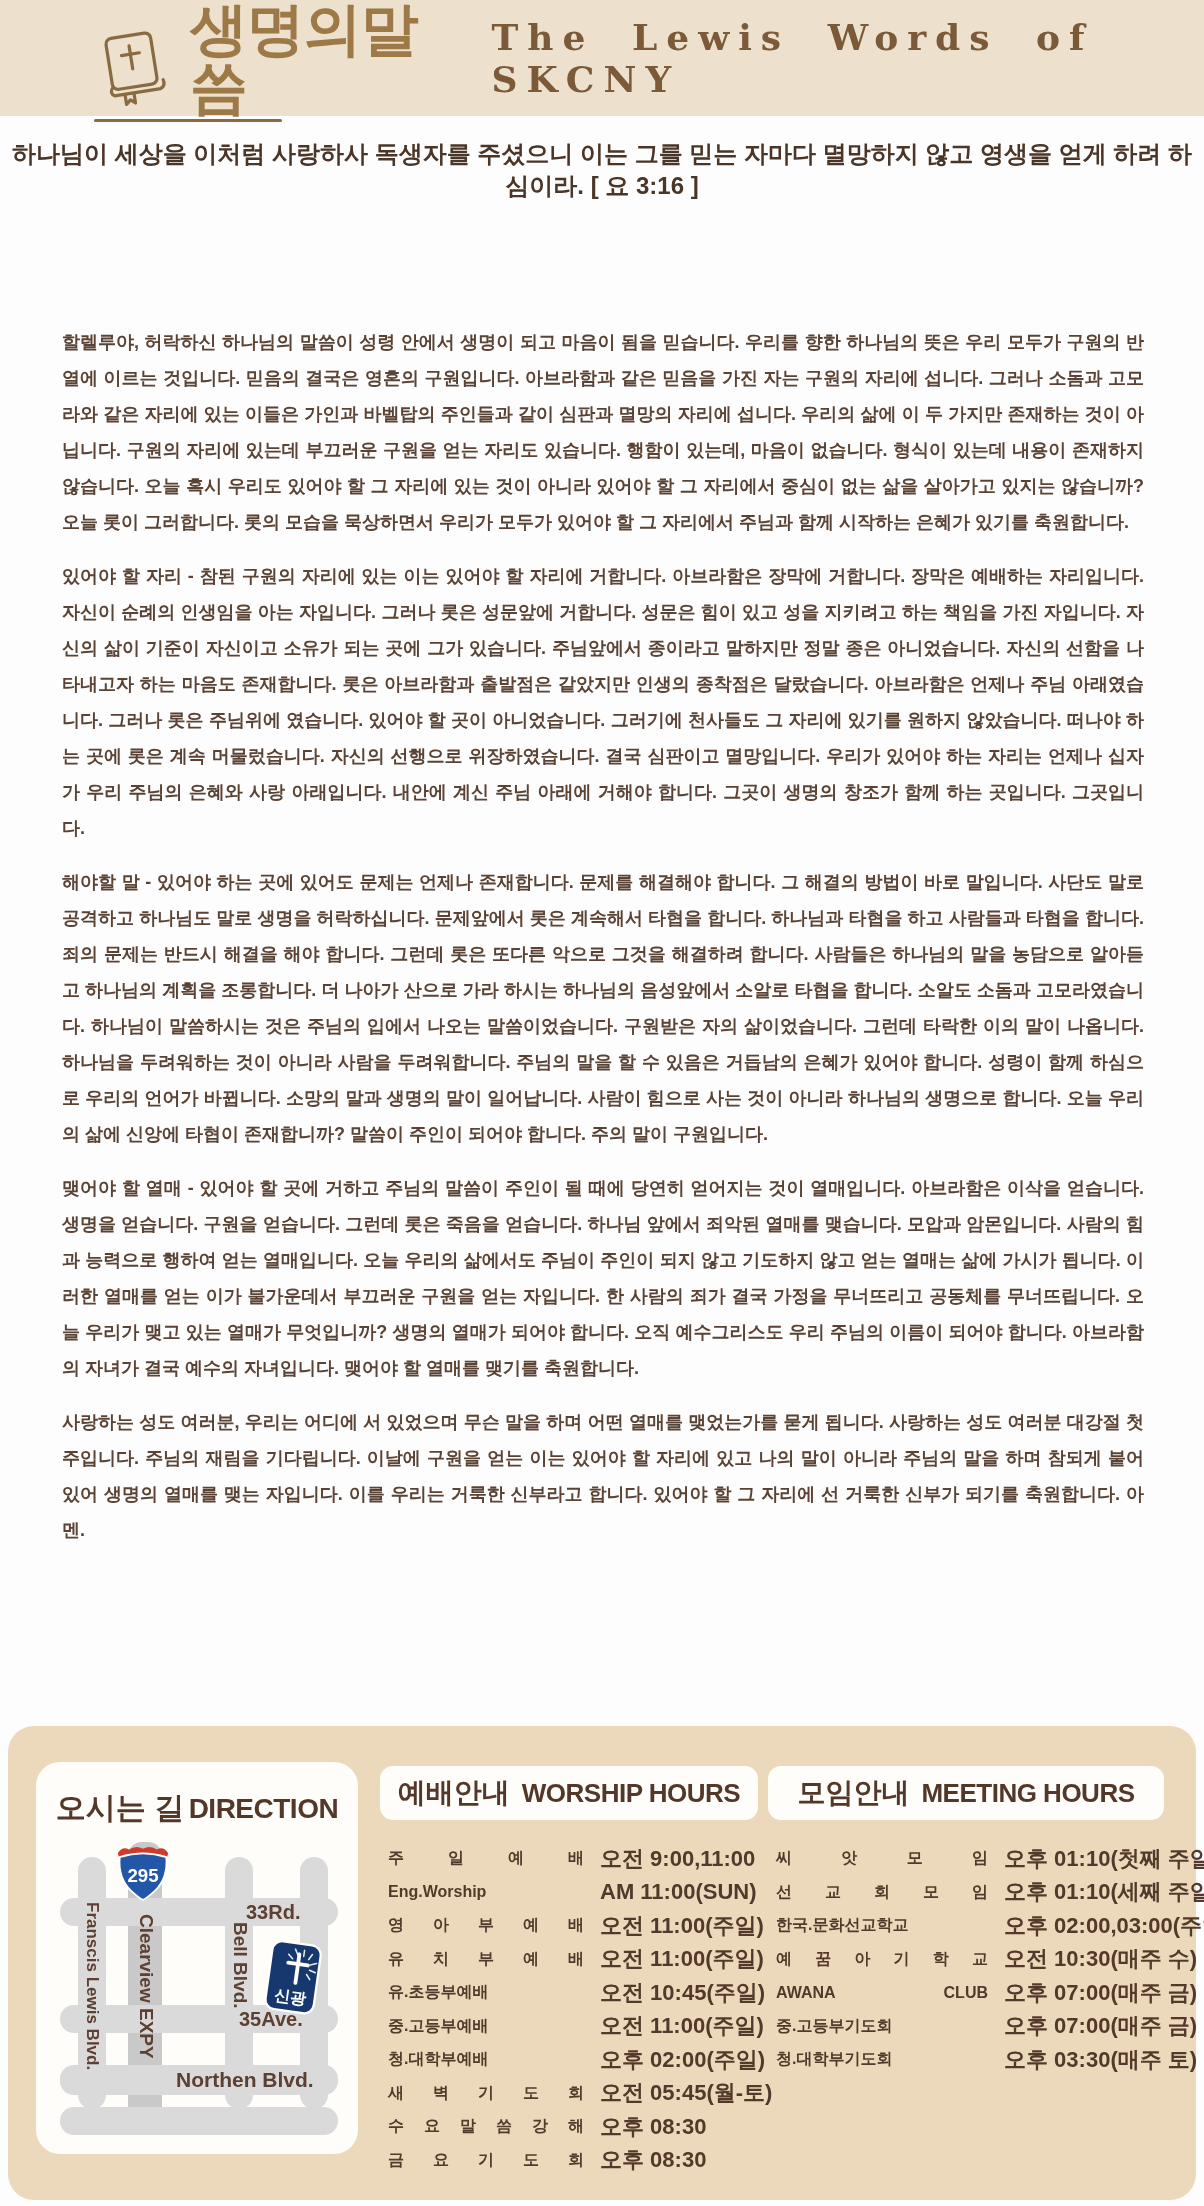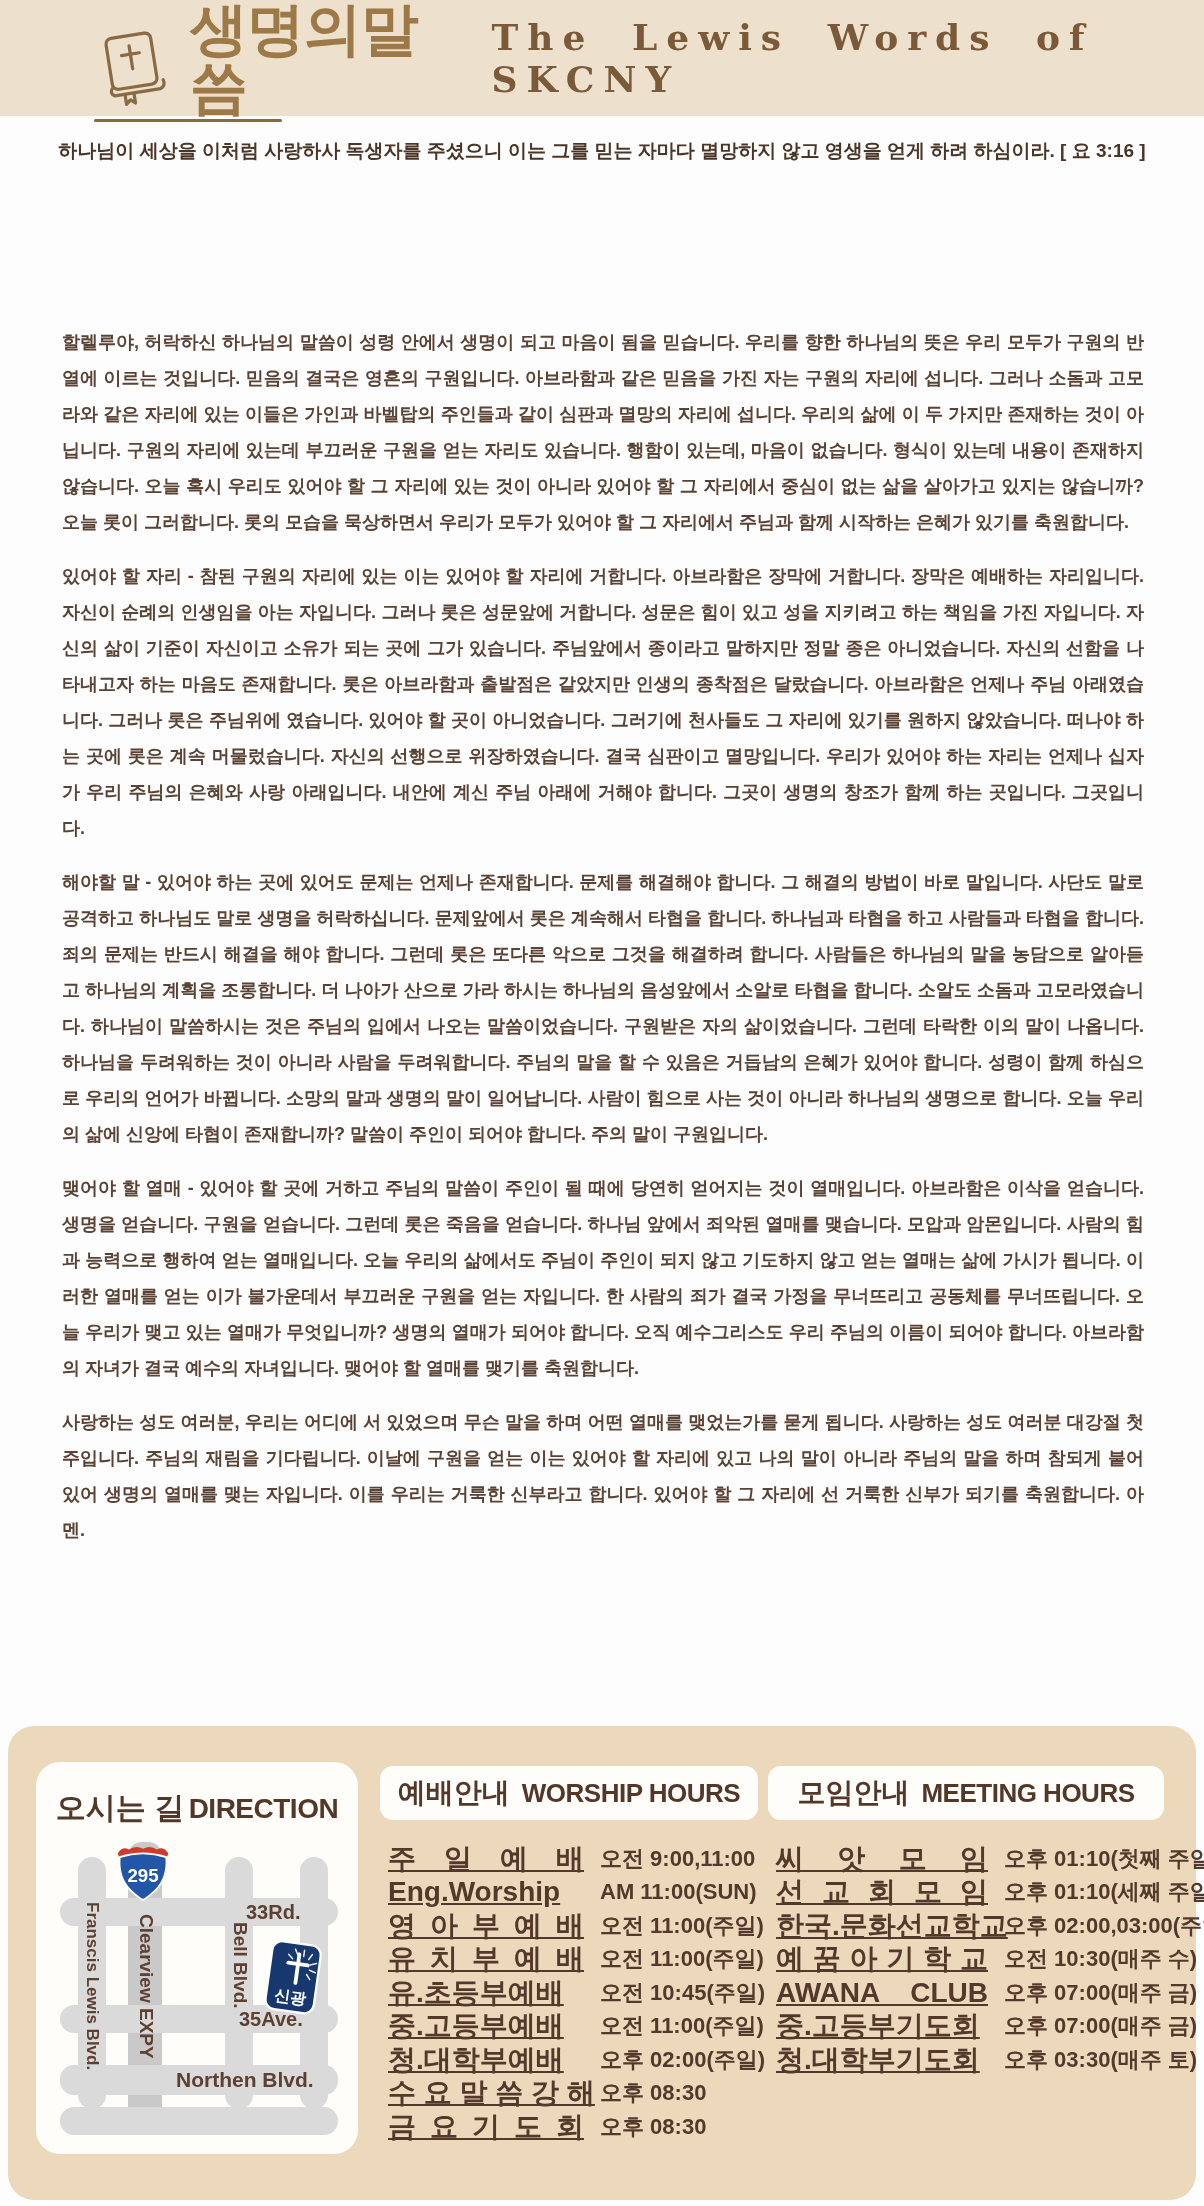--- a/index.html
+++ b/index.html
@@ -24,21 +24,21 @@
     position:absolute; left:2px; bottom:-6px; width:188px; height:3px; background:#8a6a43; border-radius:2px;
   }
   .masthead-en {
     margin-left:58px; font-family:"DejaVu Serif", serif;
     font-size:36px; font-weight:700; color:#7a5a38; letter-spacing:9px; word-spacing:16px;
   }
 
   
   .verse {
     position:absolute; top:138px; left:0; width:1204px; text-align:center;
-    font-size:19px; font-weight:700; color:#4a3526;
+    font-size:24px; font-weight:700; color:#4a3526;
   }
 
   
   .sermon-title {
     position:absolute; top:222px; left:0; width:1204px; text-align:center;
     font-size:41px; font-weight:800; color:#44301f; letter-spacing:-1px;
   }
 
   
   .sermon-body {
@@ -79,22 +79,22 @@
   .meeting-col { left:760px; width:396px; }
   .sched-pill {
     height:54px; background:#fefdfa; border-radius:13px;
     display:flex; align-items:center; justify-content:center; gap:12px; white-space:nowrap;
   }
   .pill-ko { font-size:28px; font-weight:900; color:#53382a;text-align:center; }
   .pill-en { font-size:26px; font-weight:600; color:#53382a; letter-spacing:-0.5px; }
   .sched-rows { margin-top:22px; padding-left:8px; }
   .sched-row { display:flex; align-items:center; height:33.5px; font-weight:700; color:#53392b; }
   .sched-label {
-    font-size:28px; flex:0 0 auto; text-align:justify;
-    -moz-text-align-last:justify; text-align-last:justify; white-space:nowrap;text-decoration:underline;
+    font-size:16px; flex:0 0 auto; text-align:justify;
+    -moz-text-align-last:justify; text-align-last:justify; white-space:nowrap;
   }
   .worship-col .sched-label { width:196px; }
   .meeting-col .sched-label { width:212px; }
   .sched-time { font-size:22px; margin-left:16px; white-space:nowrap; }
 </style>
 </head>
 <body>
 
 <div class="page">
 
@@ -207,20 +207,24 @@
           </div>
         <div class="sched-row">
             <span class="sched-label">중.고등부예배</span>
             <span class="sched-time">오전 11:00(주일)</span>
           </div>
         <div class="sched-row">
             <span class="sched-label">청.대학부예배</span>
             <span class="sched-time">오후 02:00(주일)</span>
           </div>
         <div class="sched-row">
+            <span class="sched-label">새 벽 기 도 회</span>
+            <span class="sched-time">오전 05:45(월-토)</span>
+          </div>
+        <div class="sched-row">
             <span class="sched-label">수 요 말 씀 강 해</span>
             <span class="sched-time">오후 08:30</span>
           </div>
         <div class="sched-row">
             <span class="sched-label">금 요 기 도 회</span>
             <span class="sched-time">오후 08:30</span>
           </div>
       </div>
     </div>
 

